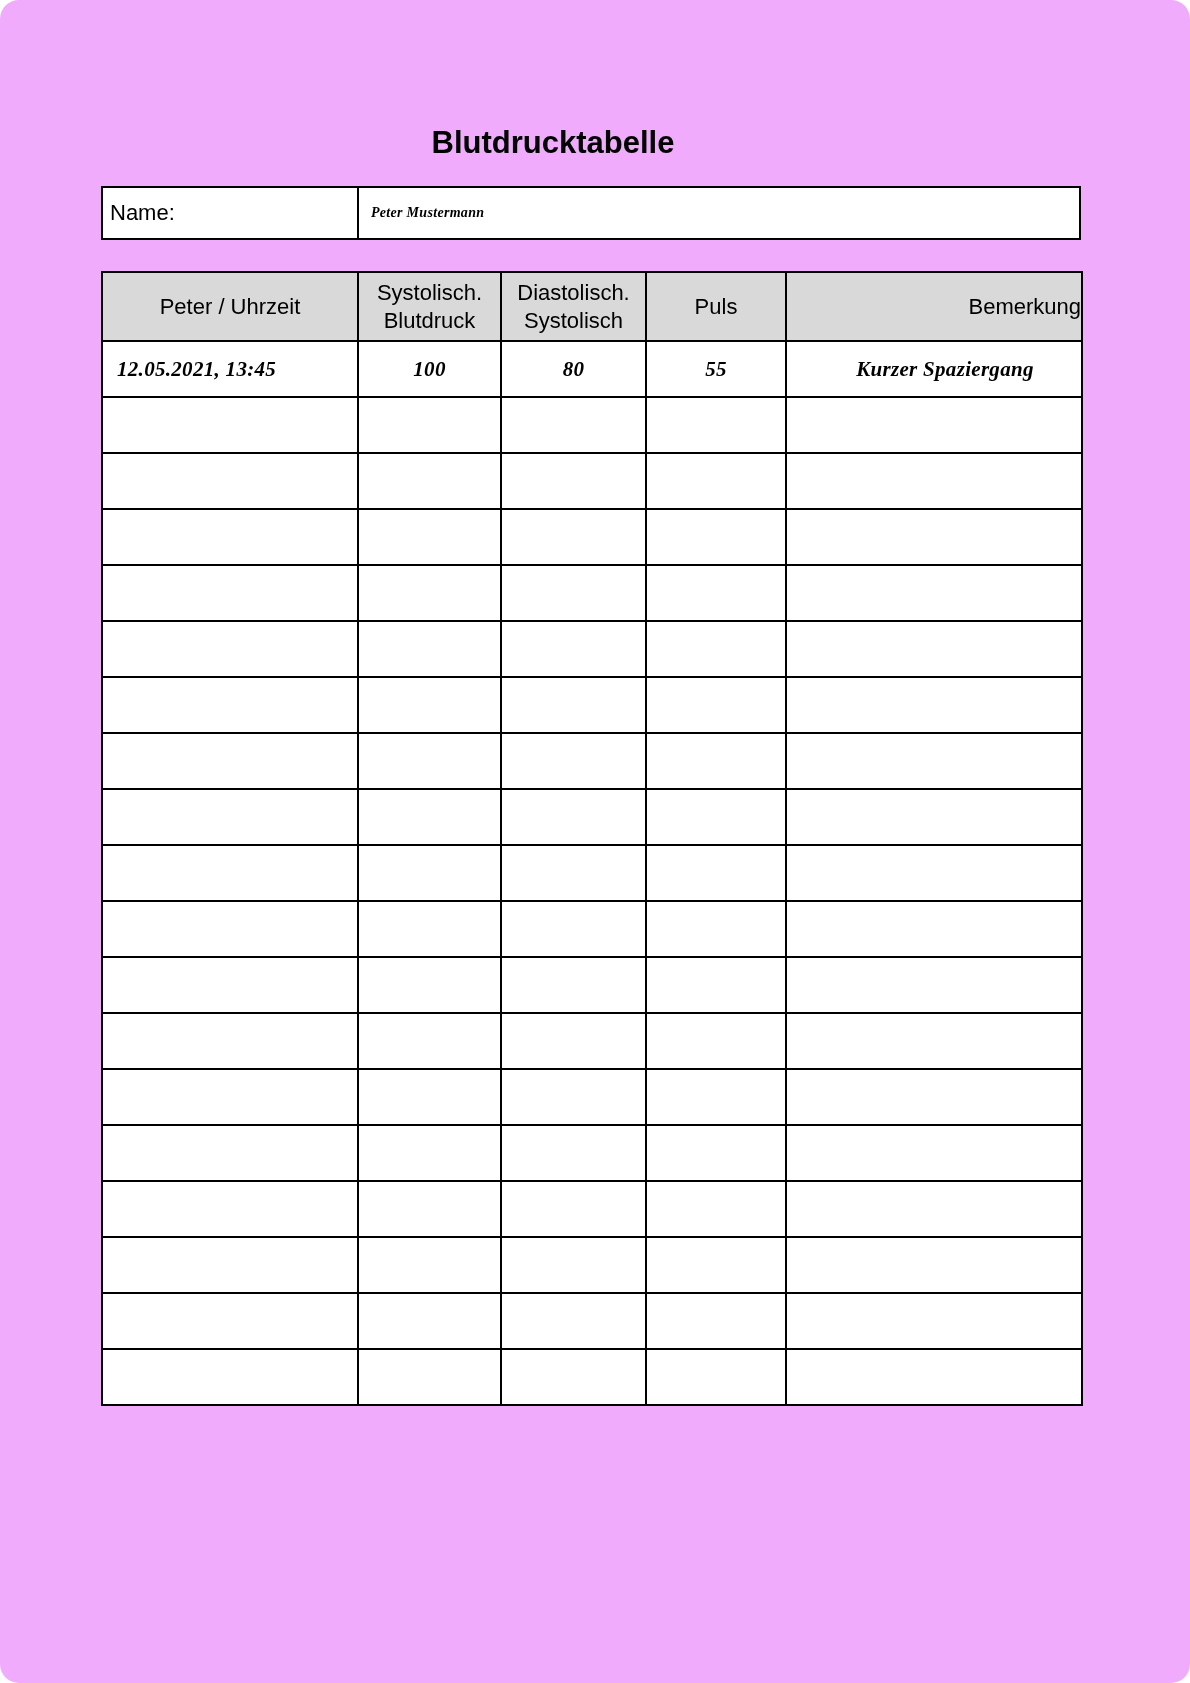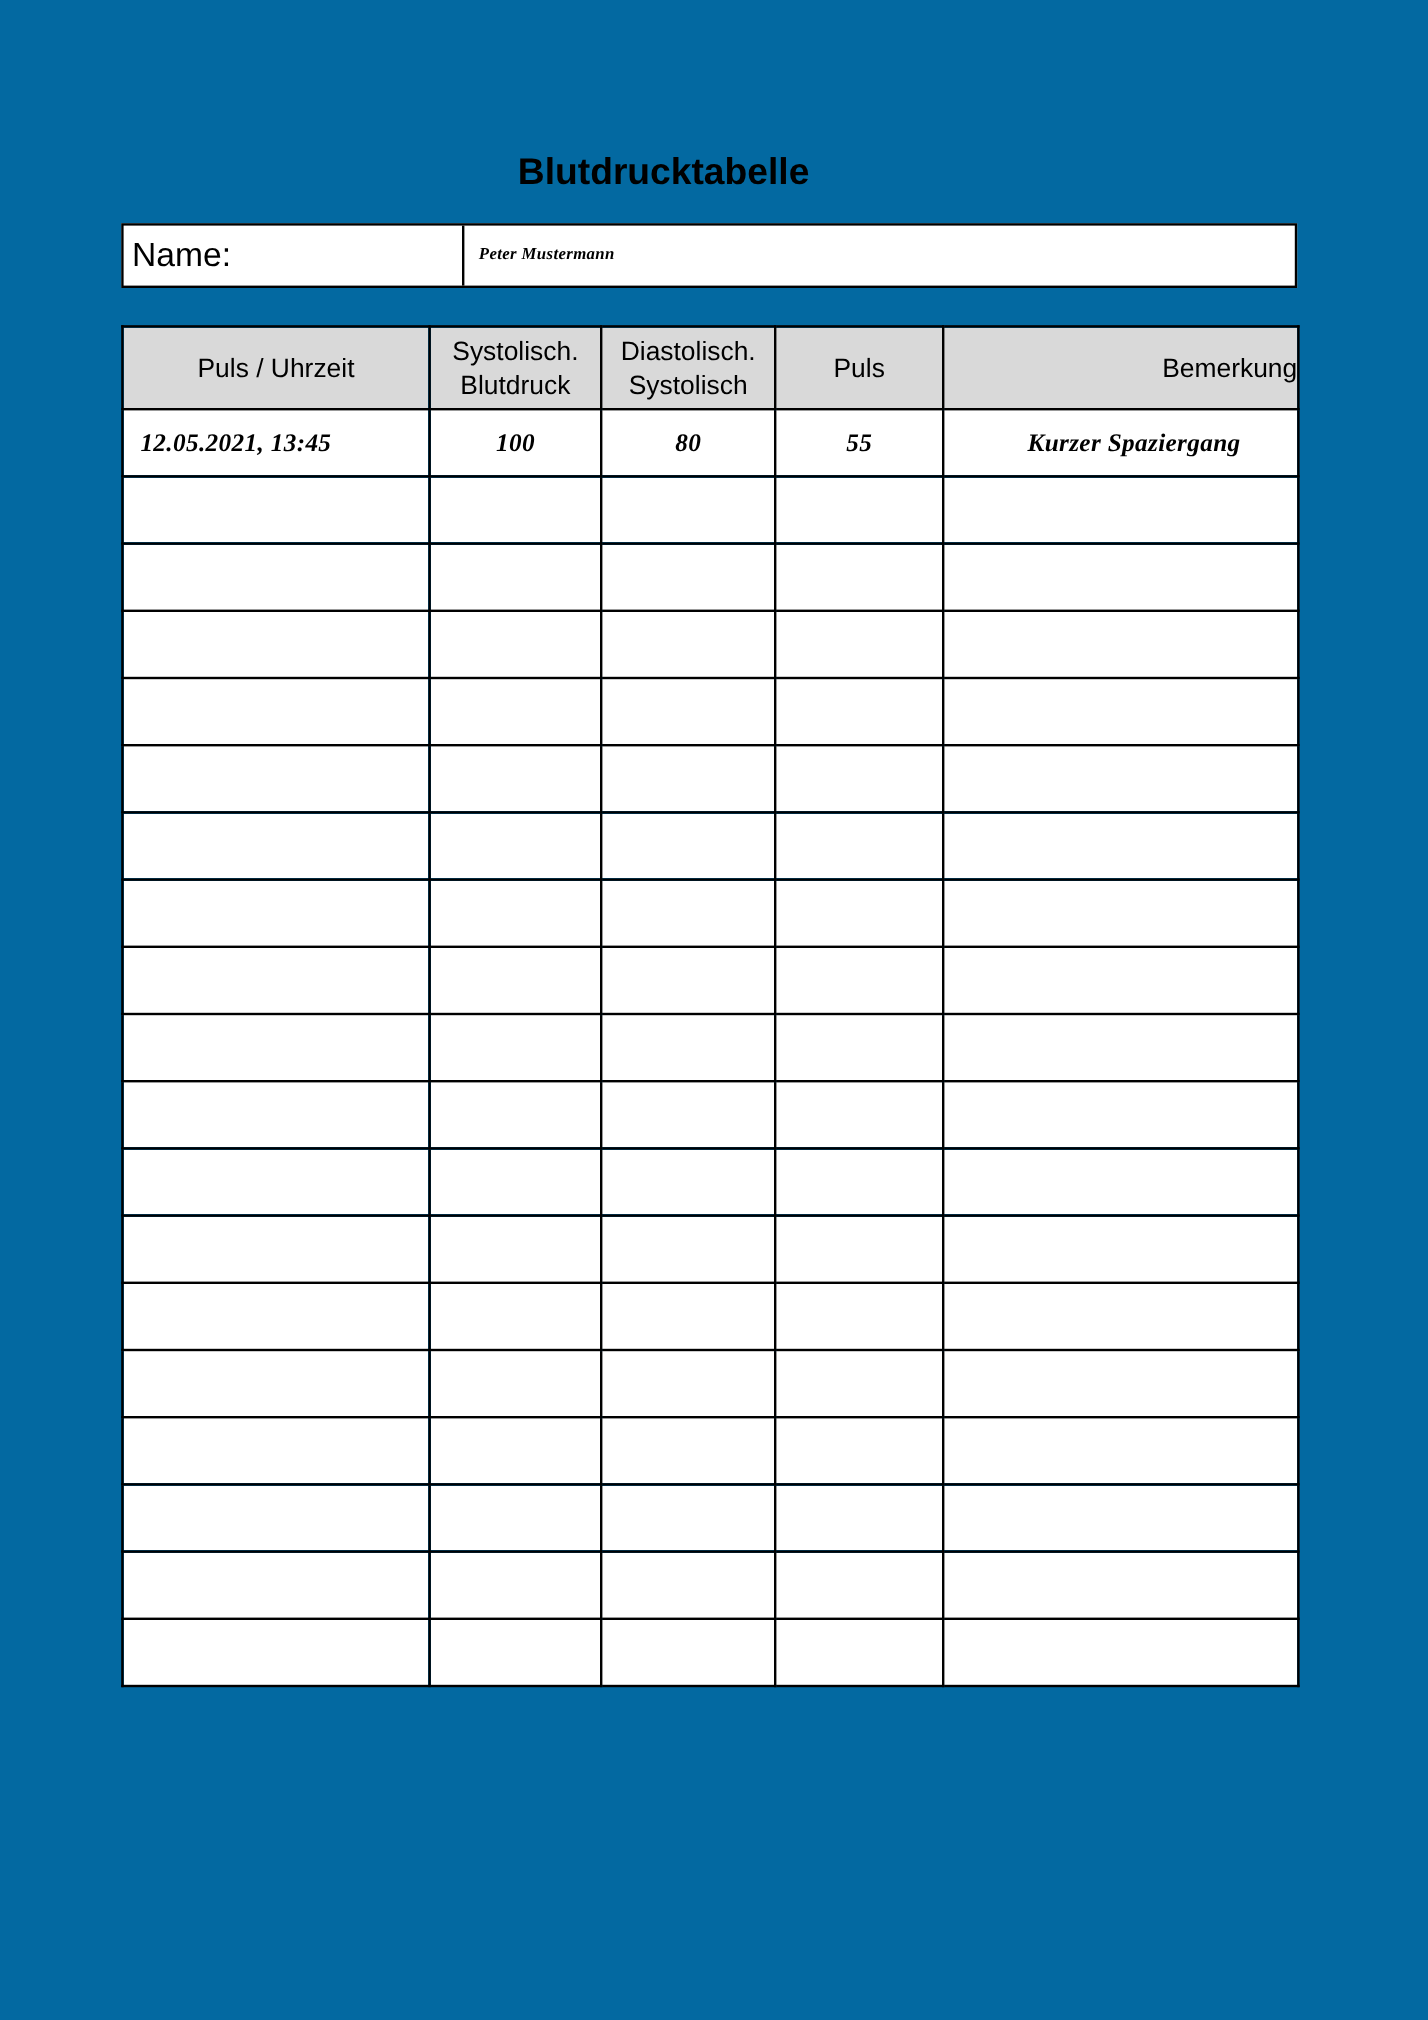--- a/index.html
+++ b/index.html
@@ -5,24 +5,25 @@
   :root{
     --border:#000000;
     --header-bg:#d9d9d9;
     --text:#000000;
   }
   html,body{margin:0;padding:0;background:#ffffff;}
   .page{
     position:relative;
     width:1190px;
     height:1683px;
-    background:#0369a1;
+    background:#f0abfc;
     color:var(--text);
     font-family:"Liberation Sans", sans-serif;
     overflow:hidden;
+    border-radius:19px;
   }
   .title{
     position:absolute;
     top:124px;
     left:101px;
     width:904px;
     margin:0;
     text-align:center;
     font-size:31px;
     font-weight:700;
@@ -33,27 +34,27 @@
     left:101px;
     top:186px;
     width:980px;
     height:54px;
     border:2px solid var(--border);
     box-sizing:border-box;
     display:flex;
     background:#ffffff;
   }
   .name-label{
-    width:284px;
+    width:256px;
     box-sizing:border-box;
     border-right:2px solid var(--border);
     display:flex;
     align-items:center;
     padding-left:7px;
-    font-size:28px;
+    font-size:22px;
   }
   .name-value{
     flex:1;
     display:flex;
     align-items:center;
     padding-left:12px;
   }
   .hand{
     font-family:cursive;
     font-style:italic;
@@ -121,21 +122,21 @@
   <table class="bp-table">
     <colgroup>
       <col style="width:256px">
       <col style="width:143px">
       <col style="width:145px">
       <col style="width:140px">
       <col style="width:296px">
     </colgroup>
     <thead>
       <tr>
-        <th>Puls / Uhrzeit</th>
+        <th>Peter / Uhrzeit</th>
         <th>Systolisch.
 Blutdruck</th>
         <th>Diastolisch.
 Systolisch</th>
         <th>Puls</th>
         <th class="h-left">Bemerkung</th>
       </tr>
     </thead>
     <tbody>
         <tr>

